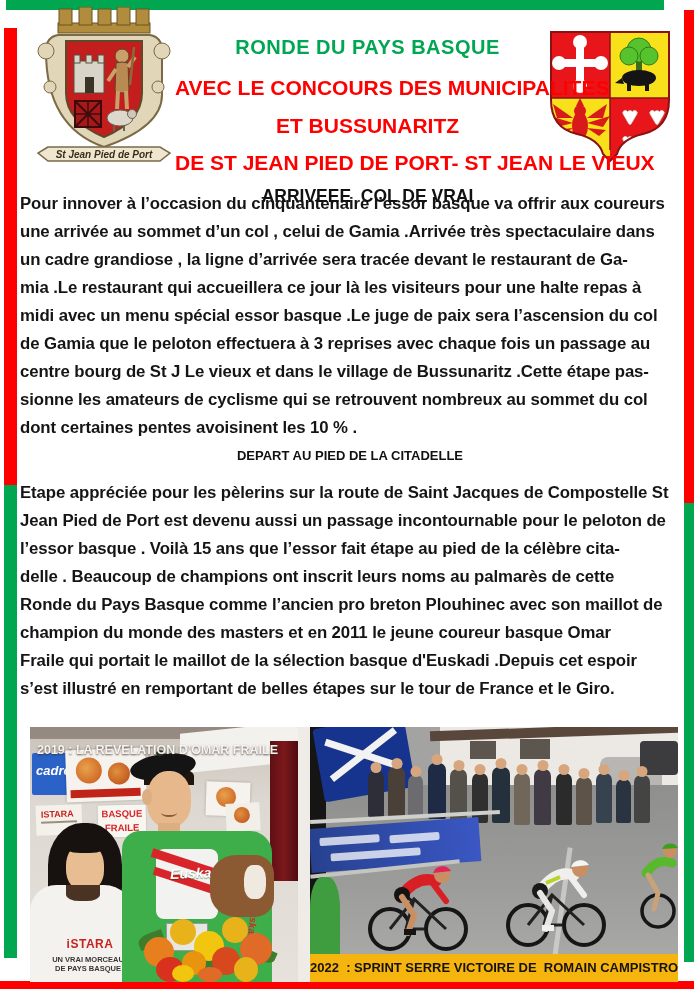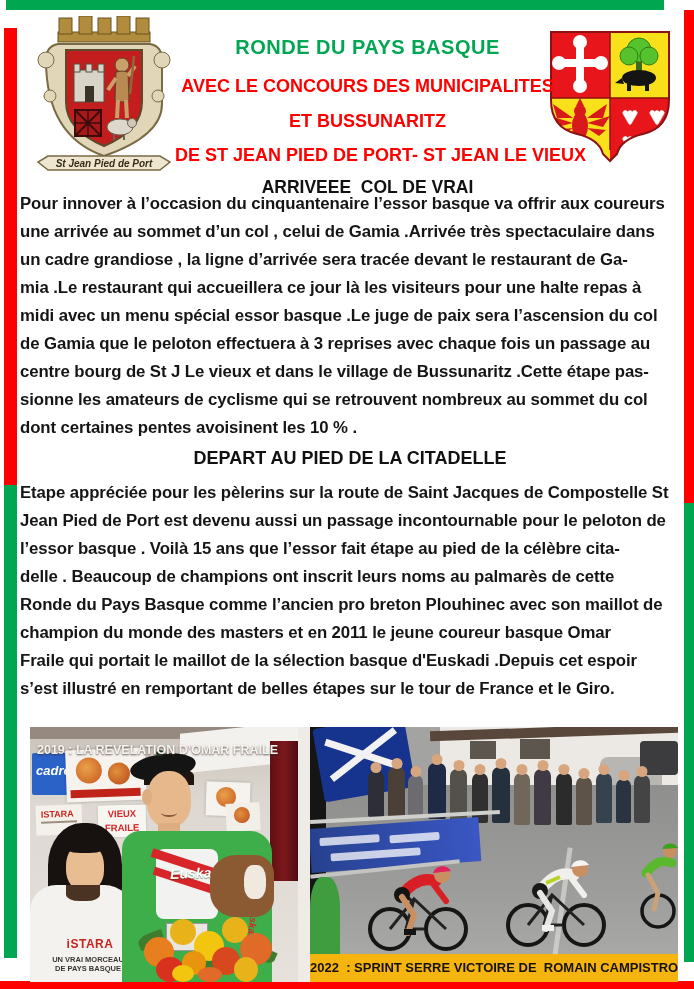--- a/index.html
+++ b/index.html
@@ -12,30 +12,30 @@
   .bar-top{left:6px;top:0;width:658px;height:10px;background:#00A650;}
   .bar-left-red{left:4px;top:28px;width:13px;height:457px;background:#FE0000;}
   .bar-left-green{left:4px;top:485px;width:13px;height:473px;background:#00A650;}
   .bar-right-red{left:684px;top:10px;width:10px;height:493px;background:#FE0000;}
   .bar-right-green{left:684px;top:503px;width:10px;height:459px;background:#00A650;}
   .bar-bottom{left:0;top:981px;width:694px;height:8px;background:#FE0000;}
 
   
   .titleblock{left:175px;top:36px;width:385px;text-align:center;}
   .main-title{color:#00A651;font-size:20px;font-weight:bold;letter-spacing:.5px;white-space:pre;}
-  .sub{color:#FE0000;font-size:18px;font-weight:bold;white-space:pre;}
+  .sub{color:#FE0000;font-size:21px;font-weight:bold;white-space:pre;}
   .sub1{margin-top:17px;} .sub2{margin-top:13px;} .sub3{margin-top:14px;}
   .arrivee{color:#111;font-size:17.5px;font-weight:bold;margin-top:11px;white-space:pre;}
 
   
   .para{left:20px;width:660px;color:#151515;font-size:16.8px;font-weight:bold;
         line-height:28px;white-space:pre-line;letter-spacing:-0.1px;}
   .para1{top:190px;}
   .h-depart{left:20px;top:448px;width:660px;text-align:center;color:#111;
-            font-size:18px;font-weight:bold;white-space:pre;}
+            font-size:13px;font-weight:bold;white-space:pre;}
   .para2{top:479px;}
 
   
   .photo{position:absolute;overflow:hidden;}
   .photo *{position:absolute;}
 
   
   #photoL{left:30px;top:727px;width:280px;height:255px;background:linear-gradient(180deg,#c9c2ba 0%,#ddd8d1 30%,#e6e2db 100%);}
   .pl-ceiling{left:150px;top:0;width:130px;height:40px;background:#f3f1ee;transform:skewY(-6deg);}
   .pl-darktop{left:0;top:0;width:280px;height:12px;background:#6b5a4e;opacity:.55;}
@@ -117,21 +117,21 @@
 
 <div id="page">
 
   <div class="bar bar-top"></div>
   <div class="bar bar-left-red"></div>
   <div class="bar bar-left-green"></div>
   <div class="bar bar-right-red"></div>
   <div class="bar bar-right-green"></div>
   <div class="bar bar-bottom"></div>
 
-  <div class="abs" style="left:28px;top:16px;width:152px;height:164px;text-align:right;">
+  <div class="abs" style="left:28px;top:7px;width:152px;height:164px;text-align:right;">
     <svg width="152" height="164" viewBox="0 0 152 164">
 
       <g fill="#b08c3c" stroke="#6b5420" stroke-width="1">
         <rect x="30" y="16" width="92" height="10"></rect>
         <rect x="31" y="2" width="13" height="16"></rect>
           <rect x="51" y="0" width="13" height="18"></rect>
         <rect x="70" y="2" width="13" height="16"></rect>
           <rect x="89" y="0" width="13" height="18"></rect>
         <rect x="108" y="2" width="13" height="16"></rect>
       </g>
@@ -293,21 +293,21 @@
         <div class="pl-cheese3"></div>
       </div>
     <div class="pl-poster3">
         <div class="pl-cheese4"></div>
       </div>
     <div class="pl-istara-poster">
       <i>ISTARA</i>
         <b></b>
     </div>
     <div class="pl-essor">
-      <span>VIEUX</span>
+      <span>BASQUE</span>
       <span>FRAILE</span>
     </div>
     <div class="pl-curtain"></div>
     <div class="pl-wallR"></div>
 
     <div class="pl-hairW"></div>
     <div class="pl-faceW"></div>
     <div class="pl-bangs"></div>
     <div class="pl-shirt">
       <div class="pl-collar"></div>

